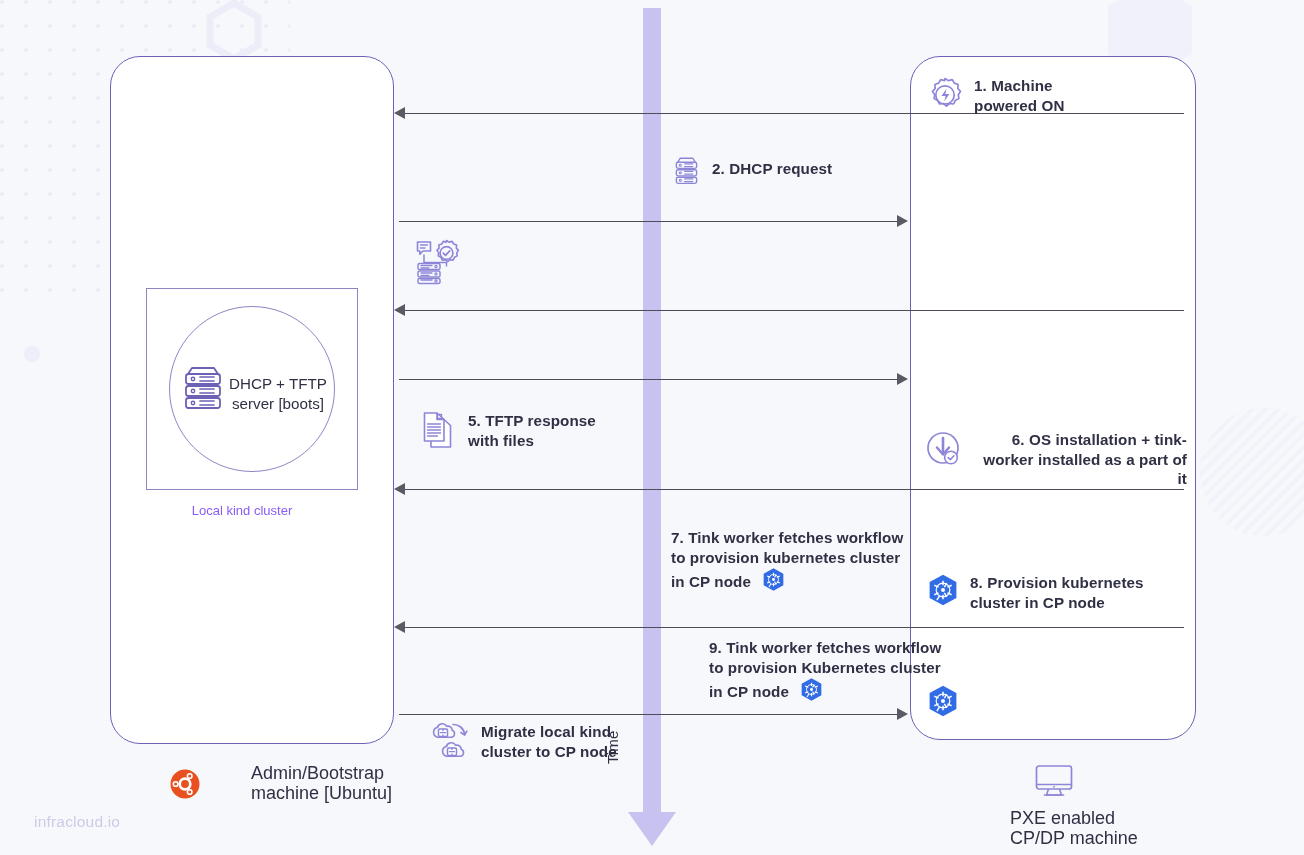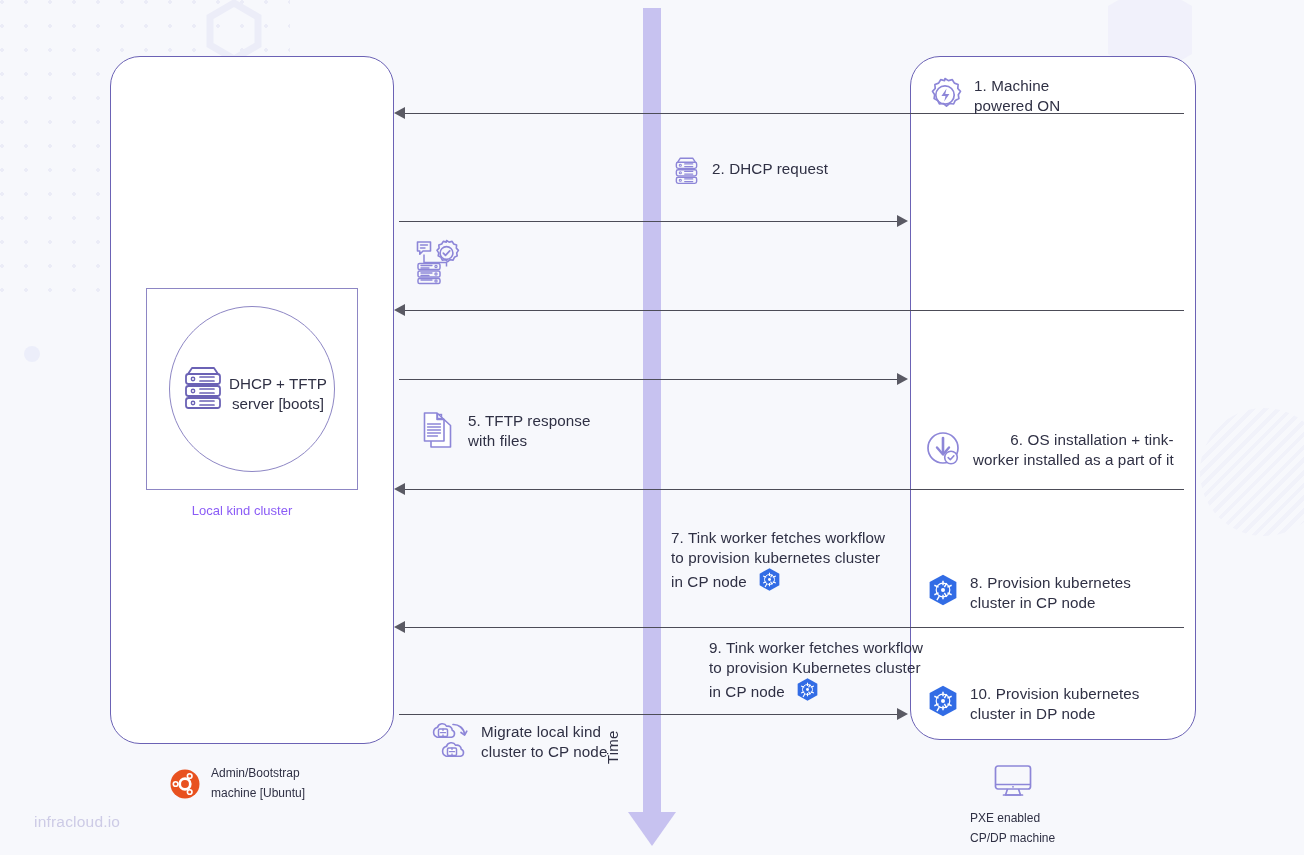--- a/index.html
+++ b/index.html
@@ -68,21 +68,21 @@
   .arrowhead.right {
     border-top: 6px solid transparent; border-bottom: 6px solid transparent;
     border-left: 11px solid #5a5a64;
   }
 
   
   .step {
     position: absolute; display: flex; align-items: flex-start; gap: 10px;
   }
   .step .txt {
-    font-size: 15.2px; line-height: 19.5px; color: #2f3044; letter-spacing: .1px;
+    font-size: 15.2px; line-height: 19.5px; color: #2f3044; letter-spacing: .1px; font-weight: bold;
   }
   .step .ico { flex: 0 0 auto; display: block; }
   .inline-k8s { display:inline-block; vertical-align:-5px; margin-left:6px; }
 
   
   #kind-box {
     position: absolute; left: 146px; top: 288px; width: 212px; height: 202px;
     border: 1px solid #8d86c4; background: #fff;
   }
   #kind-circle {
@@ -93,21 +93,21 @@
   #kind-circle .label {
     margin-top: 9px; text-align: center; font-size: 15.2px; line-height: 19.5px; color: #2f3044;
   }
   #kind-caption {
     position: absolute; left: 136px; top: 503px; width: 212px; text-align: center;
     font-size: 13px; color: #8b5cf6;
   }
 
   
   .legend { position: absolute; display: flex; align-items: center; gap: 11px; }
-  .legend .txt { font-size: 12px; line-height: 19.5px; color: #2f3044; }
+  .legend .txt { font-size: 18px; line-height: 19.5px; color: #2f3044; margin-left: 40px; }
   #legend-left  { left: 170px; top: 764px; }
   #legend-right { left: 970px; top: 764px; flex-direction: column; }
 
   #watermark {
     position: absolute; left: 34px; top: 813px;
     font-size: 15.5px; color: #cdcbe6; letter-spacing: .2px;
   }
 </style>
 </head>
 <body>
@@ -334,24 +334,20 @@
         <path d="M7.6 12.2l.55-1.3 3.95 1.7-.55 1.3z"></path>
         <path d="M19.9 19.4l.55-1.3 3.95 1.7-.55 1.3z"></path>
         <path d="M8.15 21.1l-.55-1.3 3.95-1.7.55 1.3z"></path>
         <path d="M20.45 13.9l-.55-1.3 3.95-1.7.55 1.3z"></path>
         <path d="M11.9 21.4l1.2.7-2.2 3.75-1.2-.7z"></path>
         <path d="M18.9 9.15l1.2.7-2.2 3.75-1.2-.7z"></path>
         <path d="M20.1 22.1l-1.2.7-2.2-3.75 1.2-.7z"></path>
       </g>
       <circle cx="16" cy="16" r="6.4" fill="none" stroke="#fff" stroke-width="1.15"></circle>
     </svg>
-    <div class="txt">
-      <div>10. Provision kubernetes</div>
-      <div>cluster in DP node</div>
-    </div>
   </div>
 
   <div class="step" style="left:427px; top:722px; width:220px;">
     <svg class="ico" width="44" height="42" viewBox="0 0 44 42">
       <path d="M10.5 5.5 a5 5 0 0 1 9.2-1.2 a4.2 4.2 0 0 1 5.5 4 a3.6 3.6 0 0 1-.6 6.9 H10.2 a5.2 5.2 0 0 1-.5-9.7z" fill="none" stroke="#8d86d8" stroke-width="1.6" stroke-linejoin="round"></path>
       <rect x="11.5" y="7" width="9" height="7.5" rx="1.2" fill="#fff" stroke="#8d86d8" stroke-width="1.5"></rect>
       <path d="M13.5 10.7h5" stroke="#8d86d8" stroke-width="1.3" stroke-linecap="round"></path>
       <path d="M16 7v1.6 M16 12.9v1.6" stroke="#8d86d8" stroke-width="1.3" stroke-linecap="round"></path>
       <path d="M19.5 24.5 a5 5 0 0 1 9.2-1.2 a4.2 4.2 0 0 1 5.5 4 a3.6 3.6 0 0 1-.6 6.9 H19.2 a5.2 5.2 0 0 1-.5-9.7z" fill="none" stroke="#8d86d8" stroke-width="1.6" stroke-linejoin="round"></path>
       <rect x="20.5" y="26" width="9" height="7.5" rx="1.2" fill="#fff" stroke="#8d86d8" stroke-width="1.5"></rect>

